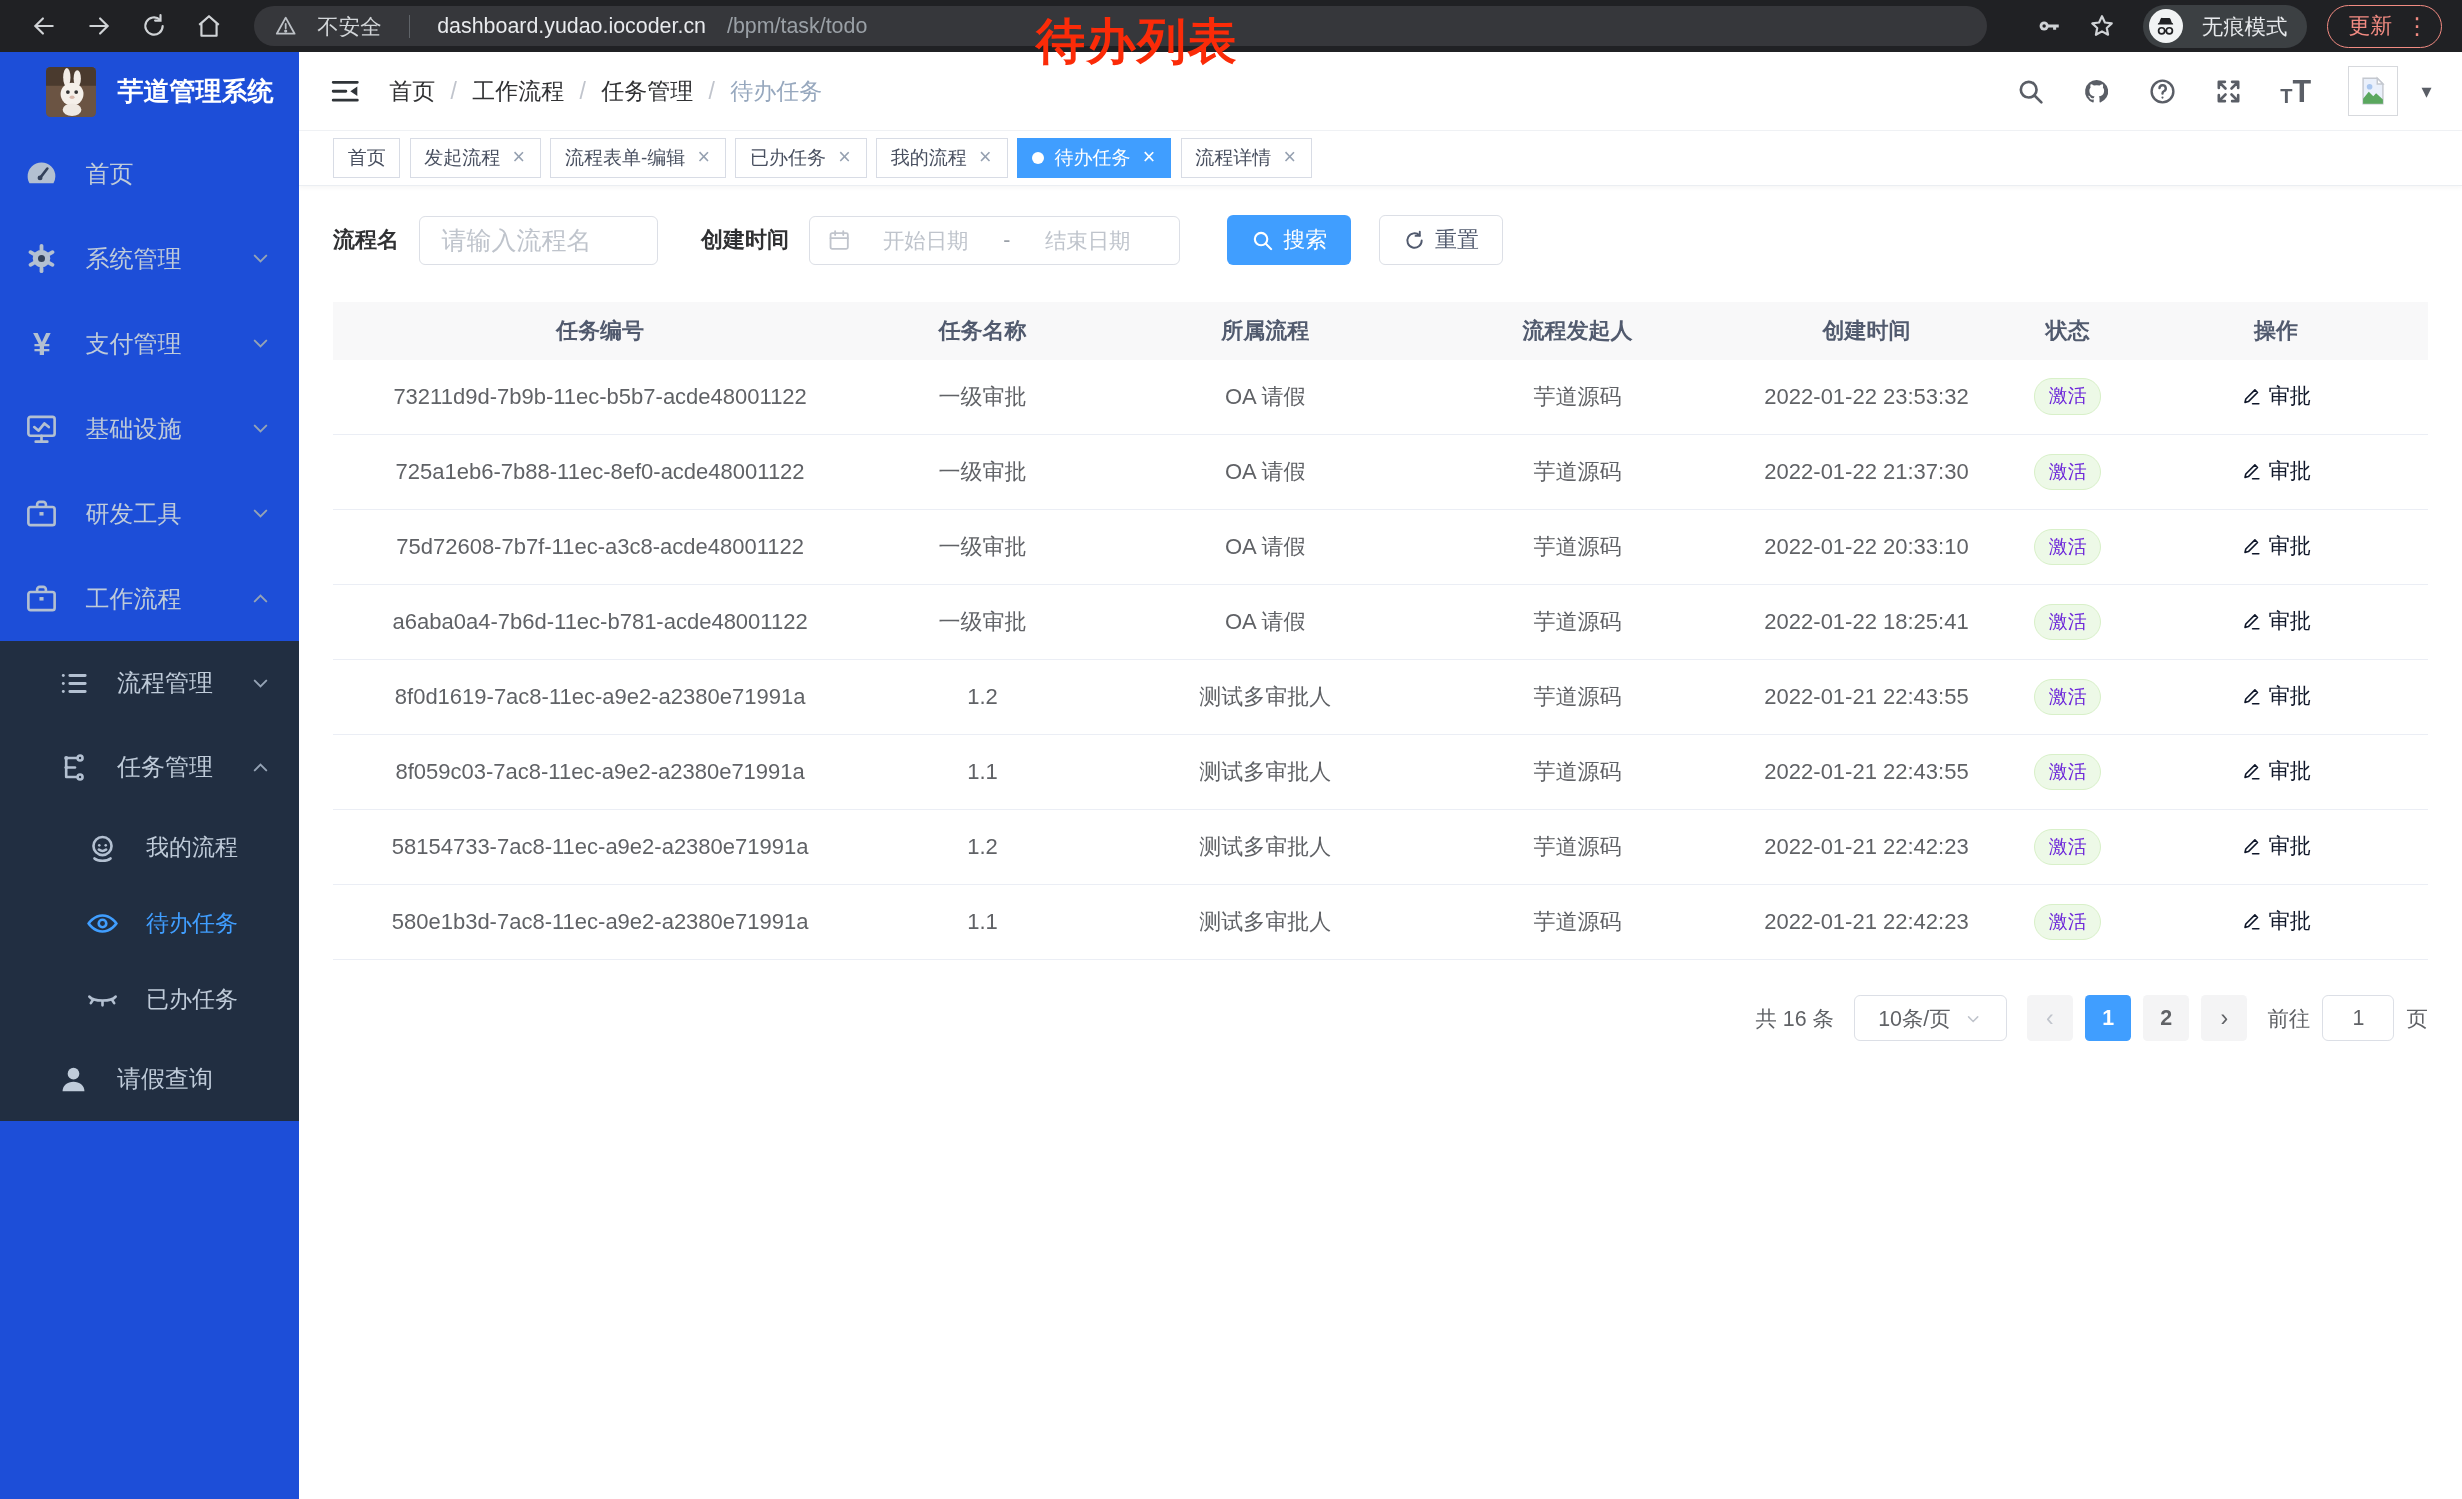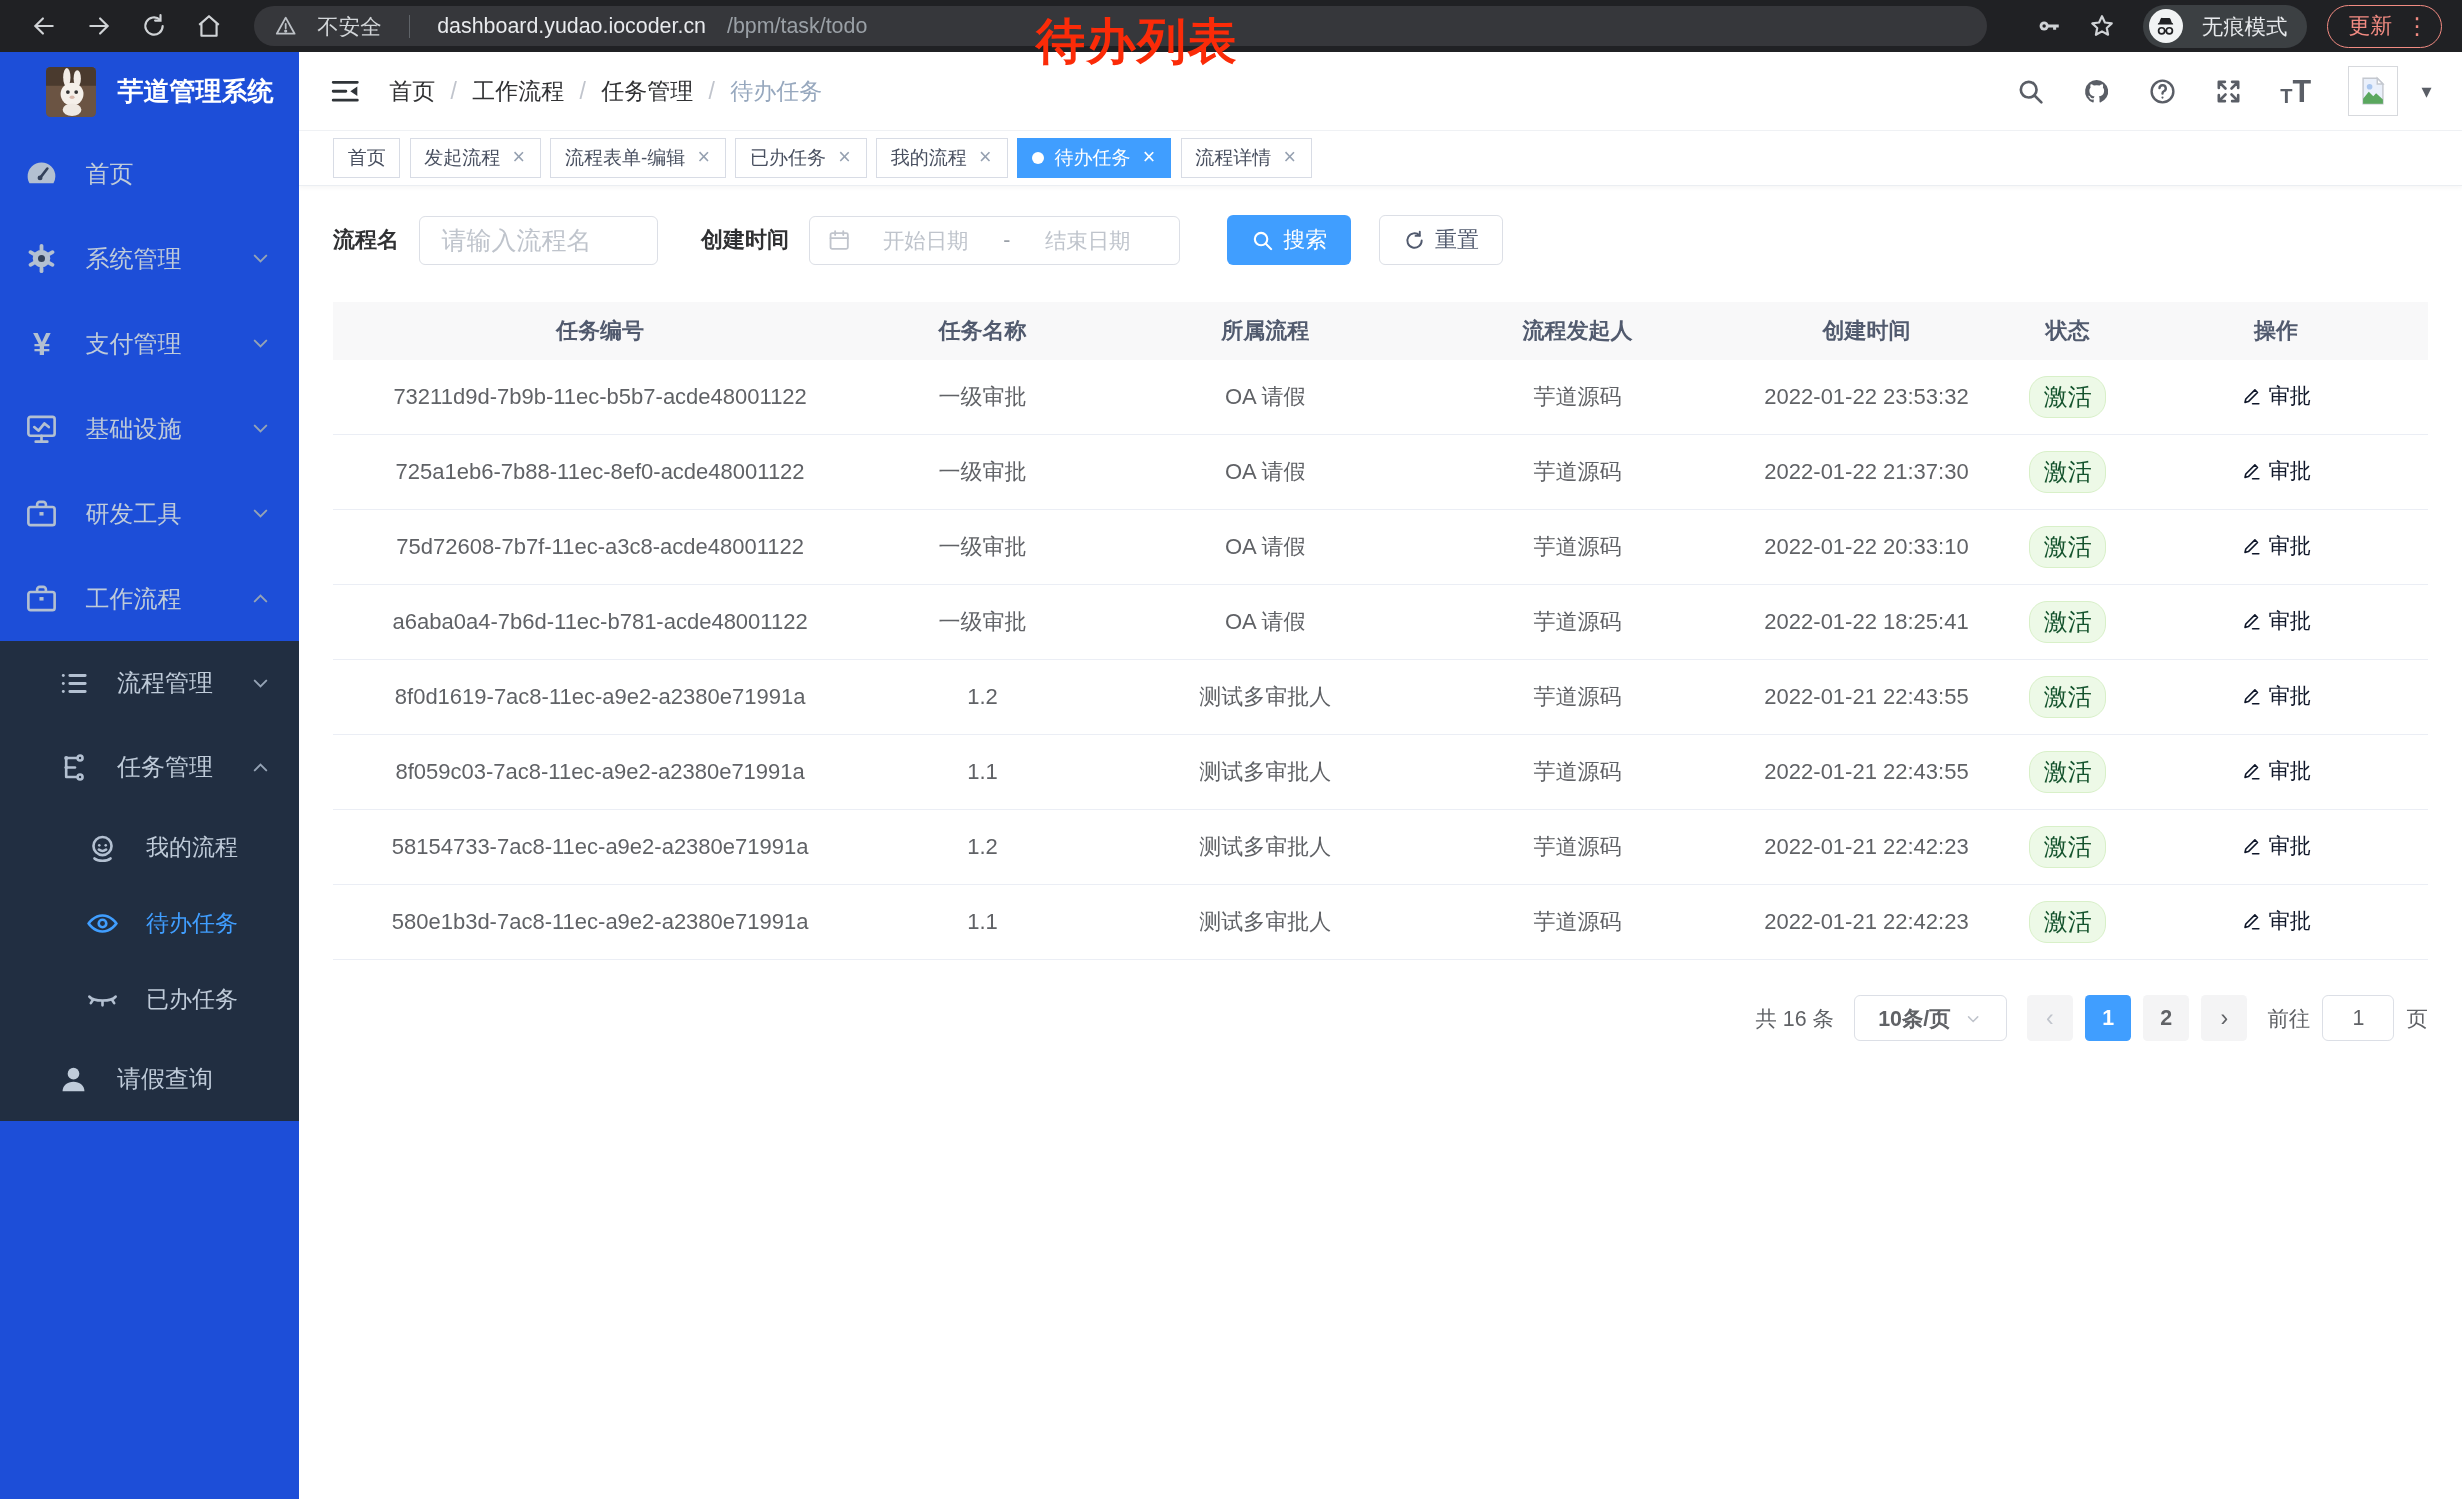--- a/index.html
+++ b/index.html
@@ -91,27 +91,27 @@
   .dr-dash { color:#9aa0a8; padding:0 3.1px; }
   .btn { height:50px; border-radius:6.1px; display:flex; align-items:center; gap:9.2px; font-size:22px; padding:0 23px; cursor:pointer; border:1.5px solid transparent; }
   .btn svg { width:23px; height:23px; }
   .btn-search { background:#409eff; color:#fff; margin-left:47px; }
   .btn-reset { background:#fff; color:#515a6e; border-color:#dcdfe6; margin-left:27.5px; }
 
   
   table.grid { width:100%; border-collapse:collapse; table-layout:fixed; }
   .grid th { background:#f8f8f9; height:58px; font-size:22px; font-weight:700; color:#515a6e; text-align:center; }
   .grid td { height:75px; border-bottom:1.5px solid #ebeef5; font-size:22px; color:#606266; text-align:center; white-space:nowrap; }
-  .status-tag { display:inline-block; background:#edf9e7; border:1.5px solid #d8f0c8; border-radius:18px; color:#14532d; font-size:24px; padding:6.9px 13.7px; line-height:1.1; }
+  .status-tag { display:inline-block; background:#edf9e7; border:1.5px solid #d8f0c8; border-radius:18px; color:#6d28d9; font-size:19px; padding:6.9px 13.7px; line-height:1.1; }
   .action-link { color:#0f172a; display:inline-flex; align-items:center; gap:6.1px; cursor:pointer; font-size:21.4px; }
   .action-link svg { width:21.4px; height:21.4px; }
 
   
   .pagination { display:flex; align-items:center; justify-content:flex-end; gap:20px; margin:35px 0 0; font-size:21.4px; color:#606266; padding-bottom:30.5px; }
-  .pg-select { width:153px; height:46px; border:1.5px solid #dcdfe6; border-radius:6.1px; display:flex; align-items:center; justify-content:center; gap:13.7px; color:#606266; cursor:pointer;font-weight:bold; }
+  .pg-select { width:153px; height:46px; border:1.5px solid #dcdfe6; border-radius:6.1px; display:flex; align-items:center; justify-content:center; gap:13.7px; color:#606266; cursor:pointer; }
   .pg-caret { width:18.3px; height:18.3px; color:#c0c4cc; }
   .pg-caret svg { width:100%; height:100%; }
   .pg-btn { min-width:46px; height:46px; border-radius:4.6px; background:#f4f4f5; display:flex; align-items:center; justify-content:center; font-weight:700; color:#606266; cursor:pointer; padding:0 7.6px; }
   .pg-btn.disabled { color:#c0c4cc; cursor:default; }
   .pg-btn.current { background:#409eff; color:#fff; }
   .pg-arrow { font-size:23px; font-weight:400; }
   .pg-jump-input { width:72px; height:46px; border:1.5px solid #dcdfe6; border-radius:6.1px; text-align:center; font-size:21.4px; color:#606266; outline:none; font-family:inherit; }
   .pg-group { display:flex; align-items:center; gap:12.2px; }
 </style>
 </head>

